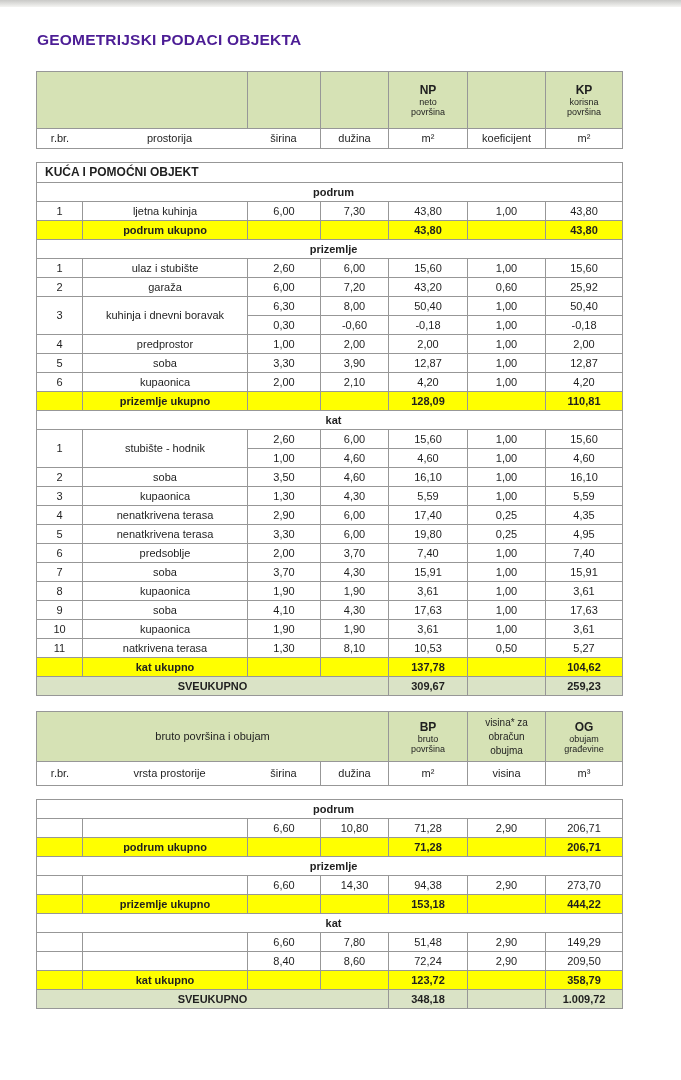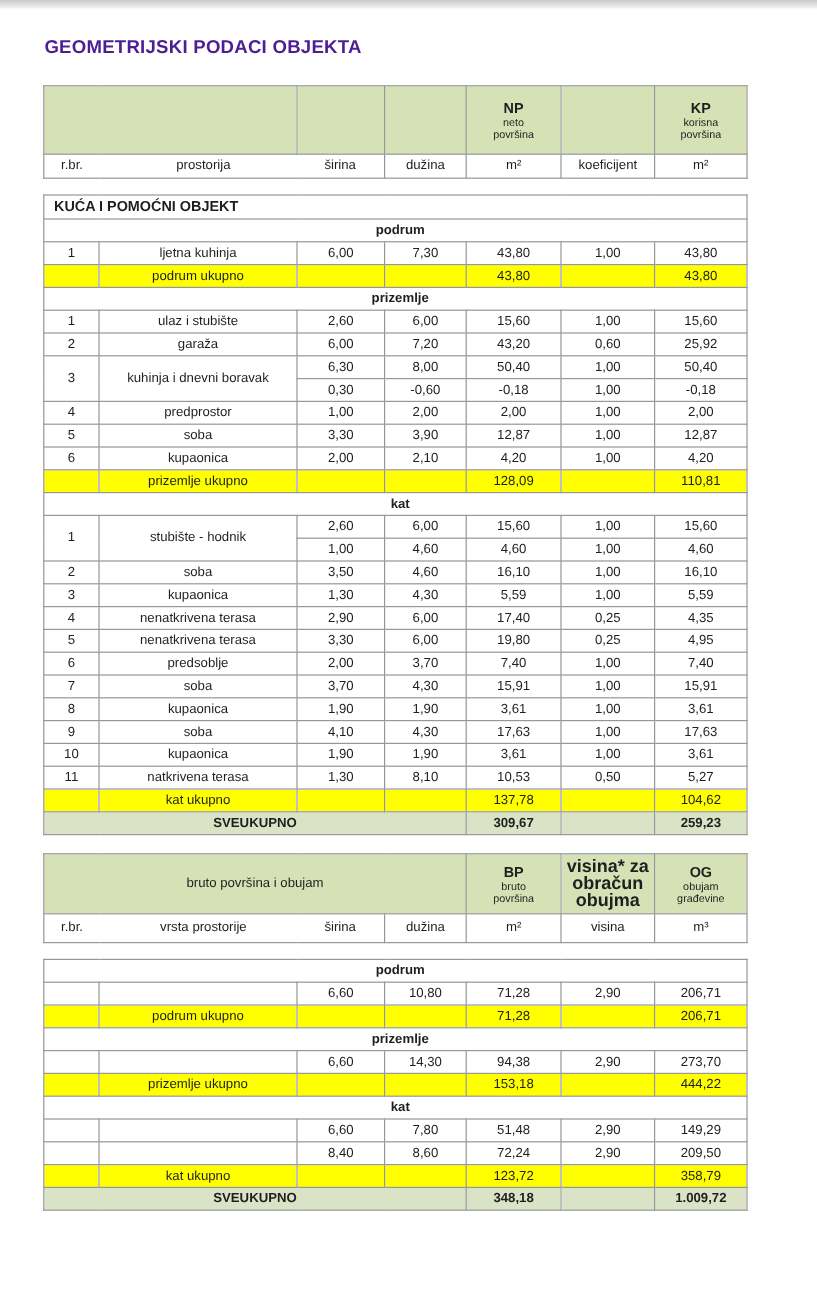--- a/index.html
+++ b/index.html
@@ -31,35 +31,35 @@
   .tbl th,.tbl td{
     border:1px solid var(--line);font-size:11px;font-weight:normal;
     padding:0;height:19px;line-height:13px;vertical-align:middle;text-align:center;
     overflow:hidden;white-space:nowrap;
   }
   
   .green-row th{background:var(--green);height:57px;}
   .t2-head .green-row th{height:50px;}
   .code{font-size:12px;font-weight:bold;line-height:14px;}
   .sub{font-size:9px;line-height:10px;white-space:pre-line;}
-  .visina-label{font-size:15px;line-height:14px;white-space:pre-line;font-weight:bold;}
+  .visina-label{font-size:10px;line-height:14px;white-space:pre-line;font-weight:normal;}
   .bruto-label{text-align:left;padding-left:46px;font-size:11.5px;font-weight:bold;}
   .cols-row th{background:#ffffff;height:20px;}
   .t2-head .cols-row th{height:24px;}
   .split{display:flex;align-items:center;width:100%;height:100%;}
   .split .s1{width:46px;text-align:center;flex:0 0 46px;}
   .split .s2{flex:1;text-align:center;padding-left:9px;}
   .split .s3{width:73px;text-align:center;flex:0 0 73px;}
   
   .c-rbr{text-align:center;}
   .c-name{text-align:left;padding-left:8px;margin-left:41px;}
   .c-num{text-align:center;}
   .row-title td{font-weight:bold;font-size:12px;text-align:left;padding-left:8px;height:20px;}
   .row-section td{font-weight:bold;text-align:center;padding-left:8px;}
-  .row-total td{background:var(--yellow);font-weight:normal;}
+  .row-total td{background:var(--yellow);font-weight:bold;}
   .row-grand td{background:var(--grand);font-weight:bold;}
   .c-grand-label{text-align:left;padding-left:54px;font-weight:bold;}
 </style>
 </head>
 <body>
 
 <div class="scan-edge-top"></div>
 
 <h1 class="doc-title">GEOMETRIJSKI PODACI OBJEKTA</h1>
 

